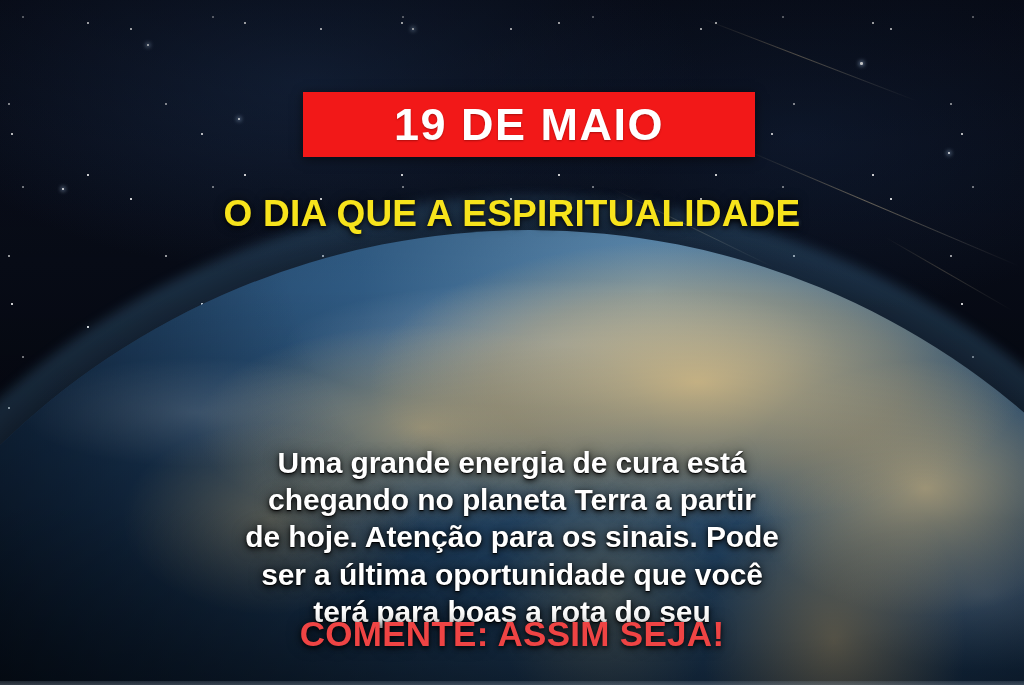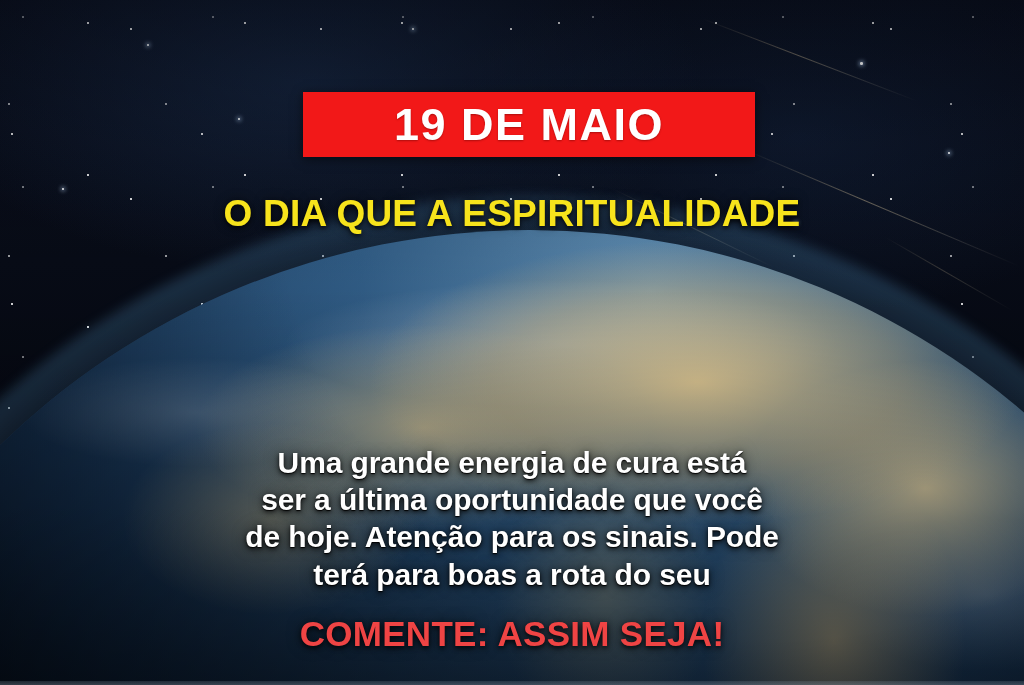--- a/index.html
+++ b/index.html
@@ -279,22 +279,23 @@
     <div class="date-banner">
       <span class="date-banner-text">19 DE MAIO</span>
     </div>
 
     <div class="headline">
       <span class="headline-line">O DIA QUE A ESPIRITUALIDADE</span>
     </div>
 
     <div class="body-copy">
       <span class="body-line">Uma grande energia de cura está</span>
+      <span class="body-line">chegando no planeta Terra a partir</span>
+      <span class="body-line">de hoje. Atenção para os sinais. Pode</span>
       <span class="body-line">ser a última oportunidade que você</span>
-      <span class="body-line">de hoje. Atenção para os sinais. Pode</span>
       <span class="body-line">terá para boas a rota do seu</span>
     </div>
 
     <div class="cta">COMENTE: ASSIM SEJA!</div>
 
   </div>
 
   <div class="bottom-strip"></div>
 
 </div>

